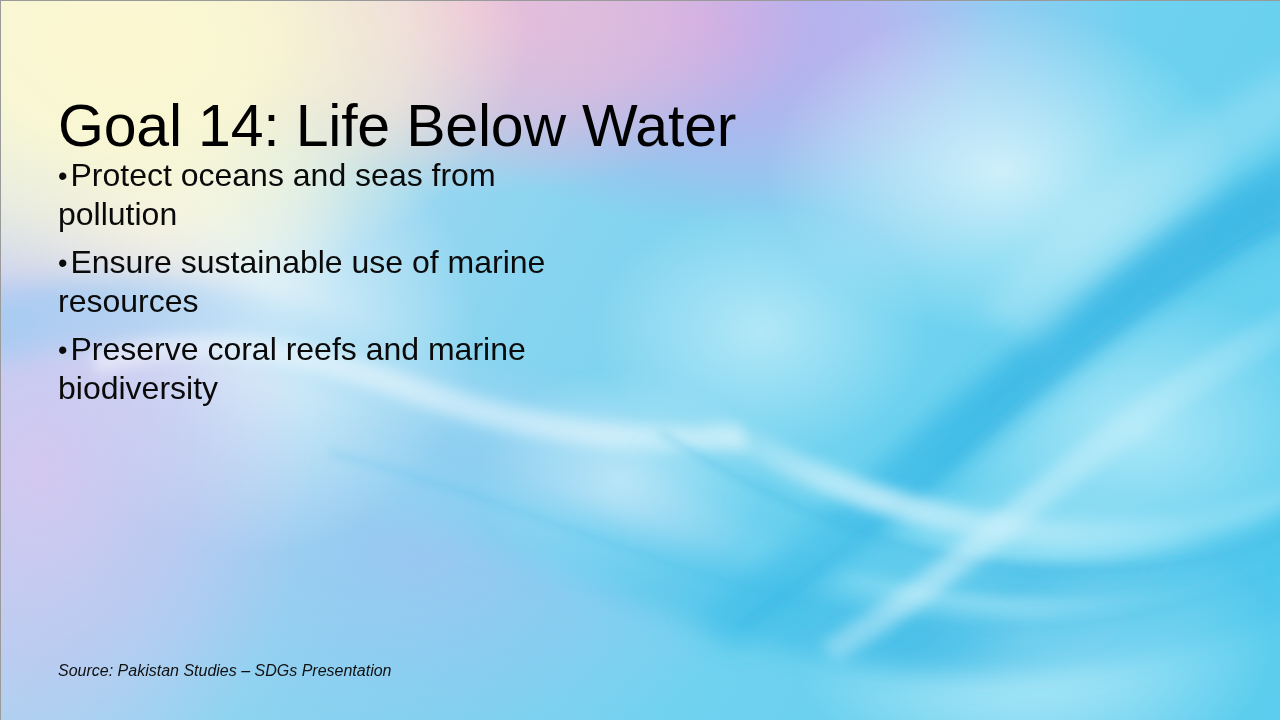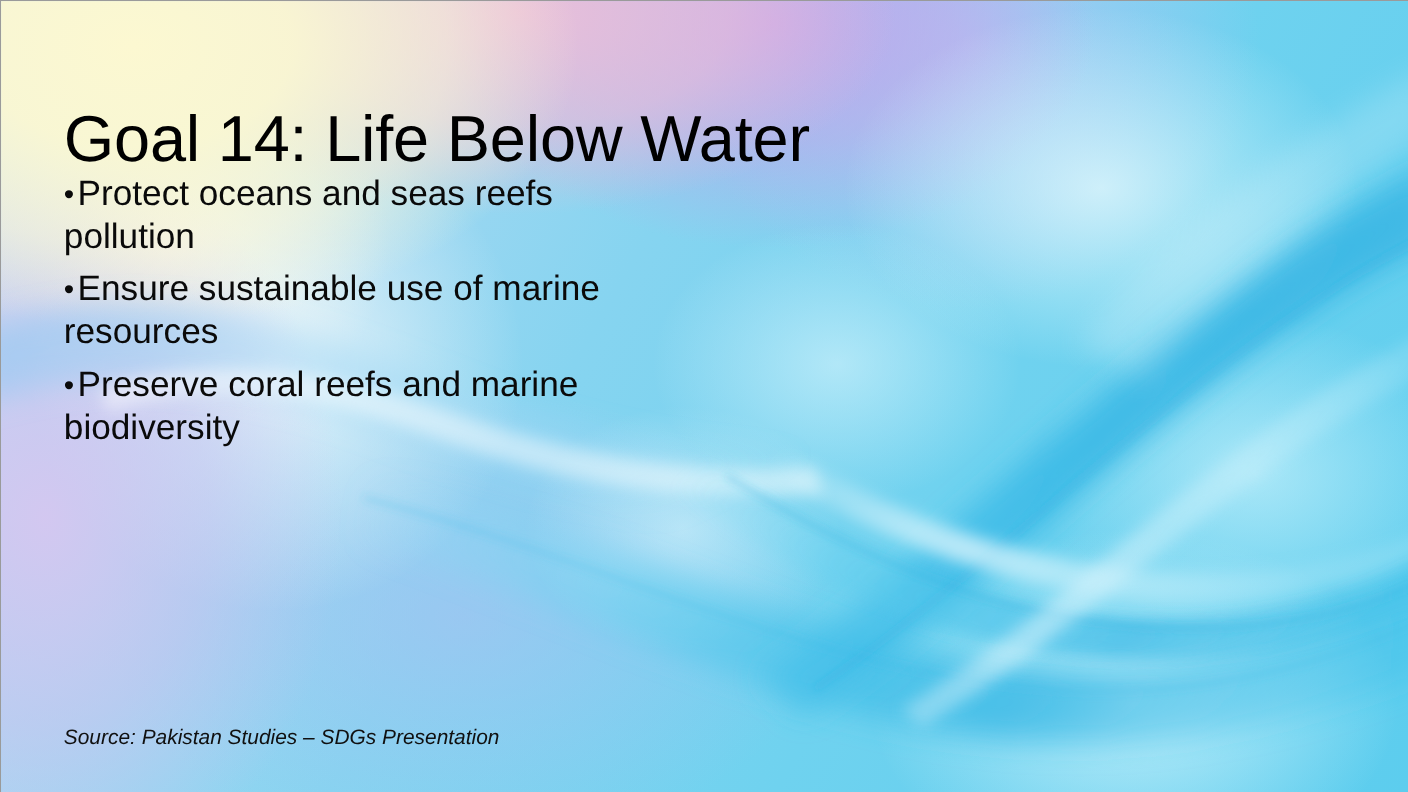--- a/index.html
+++ b/index.html
@@ -128,21 +128,21 @@
     font-size: 27px;
     line-height: 38px;
     vertical-align: 1px;
     padding-right: 3px;
   }
 
   #source-note {
     position: absolute;
     left: 57px;
     top: 658px;
-    font-size: 19px;
+    font-size: 16px;
     line-height: 24px;
     font-style: italic;
     color: #101010;
     white-space: nowrap;
   }
 </style>
 </head>
 <body>
 
 <div id="slide">
@@ -212,21 +212,21 @@
     <path d="M 1300,60 C 1180,120 1070,210 980,310 L 1040,348
              C 1130,250 1220,168 1300,120 Z" fill="#ffffff" opacity="0.18" filter="url(#softBlurBig)"></path>
   </svg>
 
   <div id="content">
 
     <h1 id="slide-title">Goal 14: Life Below Water</h1>
 
     <ul id="bullet-list">
       <li class="bullet-item">
-        <span class="bullet-dot">•</span><span>Protect oceans and seas reefs pollution</span>
+        <span class="bullet-dot">•</span><span>Protect oceans and seas from pollution</span>
       </li>
       <li class="bullet-item">
         <span class="bullet-dot">•</span><span>Ensure sustainable use of marine resources</span>
       </li>
       <li class="bullet-item">
         <span class="bullet-dot">•</span><span>Preserve coral reefs and marine biodiversity</span>
       </li>
     </ul>
 
     <div id="source-note">Source: Pakistan Studies – SDGs Presentation</div>

